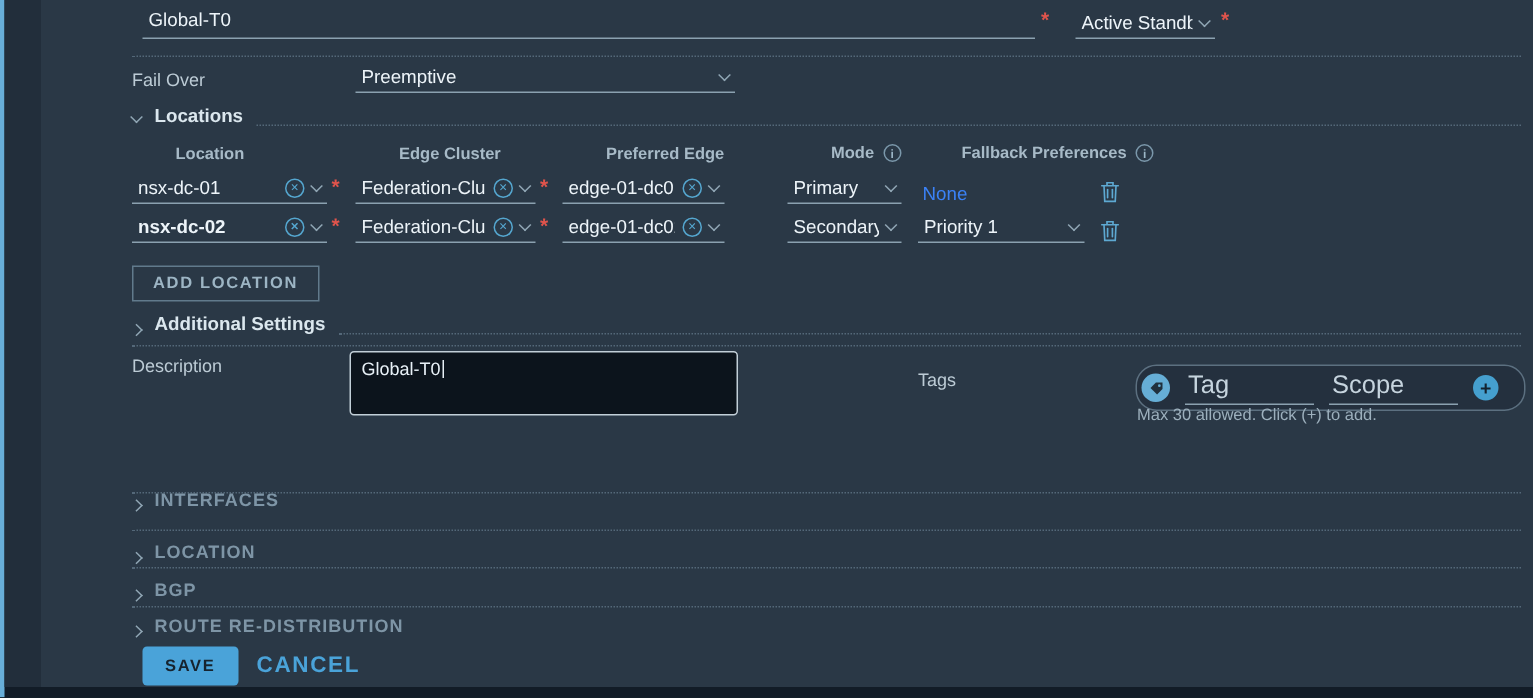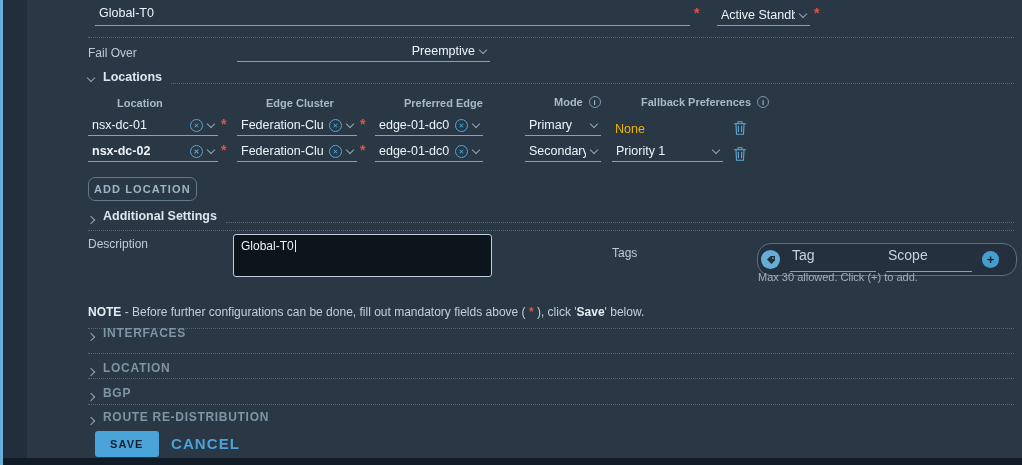--- a/index.html
+++ b/index.html
@@ -28,55 +28,55 @@
   .cv-down  { transform:rotate(45deg);  margin-bottom:3px; }
   .cv-right { transform:rotate(-45deg); }
 
   .nameinput {
     position:absolute; background:transparent; border:none; outline:none;
     border-bottom:1px solid #8ba1b0; color:#edf4f9; font-size:12.5px;
     padding:2px 4px 5px 4px; font-family:inherit;
   }
   .req { position:absolute; color:#e0544c; font-size:14px; font-weight:bold; }
   .lbl { position:absolute; color:#bccbd5; font-size:12px; }
-  .plain { position:absolute; color:#eab308; font-size:12.5px; }
+  .plain { position:absolute; color:#3b82f6; font-size:12.5px; }
 
   .colhdr { position:absolute; display:flex; align-items:center; gap:6px;
             color:#a7bac7; font-size:11px; font-weight:bold;padding-left:29px; }
   .info { width:12px; height:12px; border:1px solid #7b98ab; border-radius:50%;
           color:#9cb7c7; font-size:8px; line-height:11px; text-align:center; cursor:pointer; }
 
   .sect { position:absolute; display:flex; align-items:flex-end; gap:9px; cursor:pointer; }
   .sect .title { font-size:12.5px; font-weight:bold; color:#dbe7ee; white-space:nowrap; }
   .sect .dotfill { flex:1; border-top:1px dotted #51647456; border-top:1px dotted #546879; }
   .subsect .title { color:#7e95a6; font-size:12px; letter-spacing:.7px; }
   .dots { position:absolute; border-top:1px dotted #546879; height:0; }
 
   .addbtn {
-    position:absolute; border:1px solid #617a8c; border-radius:7px; background:transparent;
+    position:absolute; border:1px solid #617a8c; border-radius:0; background:transparent;
     color:#9db5c4; font-size:11px; font-weight:bold; letter-spacing:1.1px;
-    padding:5px 5px; cursor:pointer; font-family:inherit;
+    padding:5px 13px; cursor:pointer; font-family:inherit;
   }
   .descbox {
     position:absolute; background:#0c141c; border:1px solid #c2cfd8; border-radius:3px;
     color:#e8f1f7; font-size:12px; padding:4px 7px; cursor:text;
   }
   .cursor { display:inline-block; width:1px; height:12px; background:#e6eef4;
             vertical-align:-2px; margin-left:1px; animation:blink 1s step-end infinite; }
   @keyframes blink { 50% { opacity:0; } }
 
   .pill {
     position:absolute; display:flex; align-items:center; gap:10px;
     border:1px solid #5c7080; border-radius:14px; background:rgba(11,19,27,.18);
     padding:3px 5px 3px 3px;
   }
   .tagcirc { flex:none; width:19px; height:19px; border-radius:50%; background:#66aed6;
              display:flex; align-items:center; justify-content:center; }
   .pillinput { background:transparent; border:none; outline:none; border-bottom:1px solid #8ba1b0;
-               color:#dfe9f0; font-size:14px; width:86px; padding:0 2px 8px 2px; font-family:inherit; }
+               color:#dfe9f0; font-size:17px; width:86px; padding:0 2px 2px 2px; font-family:inherit; }
   .pillinput::placeholder { color:#c6d4de; opacity:1; }
   .pluscirc { flex:none; width:17px; height:17px; border-radius:50%; background:#459fce;
               color:#14222e; display:flex; align-items:center; justify-content:center;
               font-size:13px; font-weight:bold; cursor:pointer; }
   .hint { position:absolute; color:#9db0bd; font-size:11px; }
 
   .note { position:absolute; color:#c2d0da; font-size:12px; }
   .note b { color:#e3edf3; }
   .note .ast { color:#e0544c; font-weight:bold; }
 
@@ -105,21 +105,21 @@
 
   <div class="ufield" style="left:717px; top:8px; width:93px;">
     <span class="val">Active Standby</span>
     <span class="cv cv-down"></span>
   </div>
   <span class="req" style="left:814px; top:5px;">*</span>
 
   <div class="dots" style="left:88px; top:37px; width:926px;"></div>
 
   <span class="lbl" style="left:88px; top:46px;">Fail Over</span>
-  <div class="ufield" style="left:237px; top:44px; width:253px;text-align:right;">
+  <div class="ufield" style="left:237px; top:44px; width:253px;">
     <span class="val">Preemptive</span>
     <span class="cv cv-down"></span>
   </div>
 
   <div class="sect" style="left:88px; top:70px; width:926px;">
     <span class="cv cv-down"></span>
     <span class="title">Locations</span>
     <span class="dotfill"></span>
   </div>
 
@@ -243,23 +243,20 @@
         <path d="M1 4.6 L4.6 1 H9 V5.4 L5.4 9 Z" fill="#20303d"></path>
         <circle cx="6.9" cy="3.1" r="0.9" fill="#66aed6"></circle>
       </svg>
     </span>
     <input class="pillinput" placeholder="Tag" style="">
     <input class="pillinput" placeholder="Scope" style="">
     <span class="pluscirc">+</span>
   </div>
   <span class="hint" style="left:758px; top:271px;">Max 30 allowed. Click (+) to add.</span>
 
-  <div class="note" style="left:88px; top:305px;">
-    <b>NOTE</b><span> - Before further configurations can be done, fill out mandatory fields above ( </span><span class="ast">*</span><span> ), click '</span><b>Save</b><span>' below.</span>
-  </div>
   <div class="dots" style="left:88px; top:328px; width:926px;"></div>
 
   <div class="sect subsect" style="left:88px; top:326px;">
     <span class="cv cv-right"></span>
     <span class="title">INTERFACES</span>
   </div>
   <div class="dots" style="left:88px; top:353px; width:926px;"></div>
 
   <div class="sect subsect" style="left:88px; top:361px;">
     <span class="cv cv-right"></span>

